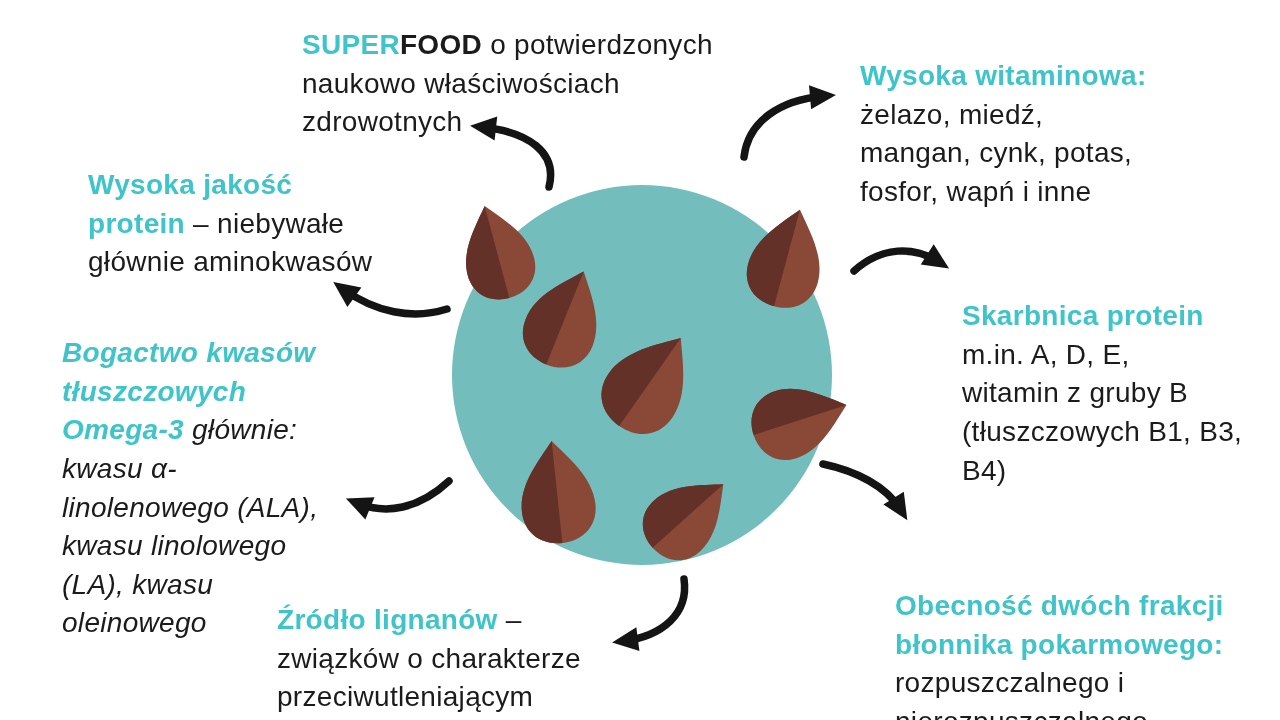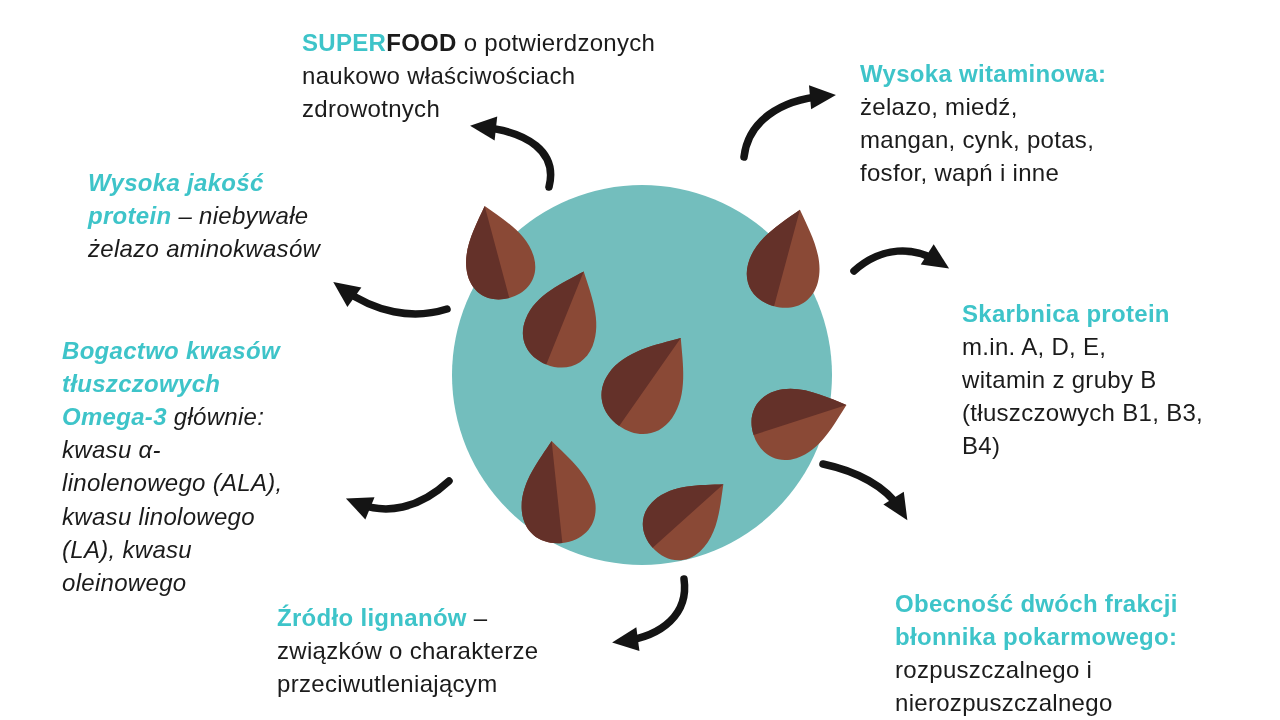--- a/index.html
+++ b/index.html
@@ -15,41 +15,41 @@
 
   .arrow {
     fill: none;
     stroke: var(--arrow, #141414);
     stroke-width: 7.5;
     stroke-linecap: round;
   }
 
   .callout {
     position: absolute;
-    font-size: 24px;
+    font-size: 28px;
     line-height: 1.38;
     letter-spacing: 0.3px;
     color: var(--text, #1b1b1b);
   }
   .callout .accent {
     color: var(--accent, #3ec4c9);
     font-weight: bold;
     white-space: pre-line;
   }
   .callout .accent.block { display: block; }
   .callout .darkbold { font-weight: bold; color: var(--text, #1b1b1b); white-space: pre-line; }
   .callout .body { white-space: pre-line; color: var(--text, #1b1b1b); }
 
   .c-superfood { left: 302px; top: 26px;  width: 430px; }
   .c-bomba     { left: 860px; top: 57px;  width: 330px; }
   .c-skarbnica { left: 962px; top: 297px; width: 300px; }
   .c-obecnosc  { left: 895px; top: 543px; width: 340px; margin-top: 44px; }
   .c-zrodlo    { left: 277px; top: 601px; width: 340px; }
   .c-bogactwo  { left: 62px;  top: 334px; width: 290px; font-style: italic; }
-  .c-wysoka    { left: 88px;  top: 166px; width: 310px; font-style: italic; }
+  .c-wysoka    { left: 88px;  top: 166px; width: 310px; }
 </style>
 </head>
 <body>
 
 <div class="stage">
 
   <svg class="scene" viewBox="0 0 1280 720" xmlns="http://www.w3.org/2000/svg">
     <defs>
       <g id="seed">
         <path d="M50,4 C68,26 94,52 94,84 C94,110 75,126 50,126 C25,126 6,110 6,84 C6,52 32,26 50,4 Z" fill="var(--seed-light, #8A4936)"></path>
@@ -117,16 +117,16 @@
 kwasu α-
 linolenowego (ALA),
 kwasu linolowego
 (LA), kwasu
 oleinowego</span>
   </div>
 
   <div class="callout c-wysoka">
     <span class="accent">Wysoka jakość
 protein</span><span class="body"> – niebywałe
-żelazo aminokwasów</span>
+głównie aminokwasów</span>
   </div>
 
 </div>
 
 </body></html>

